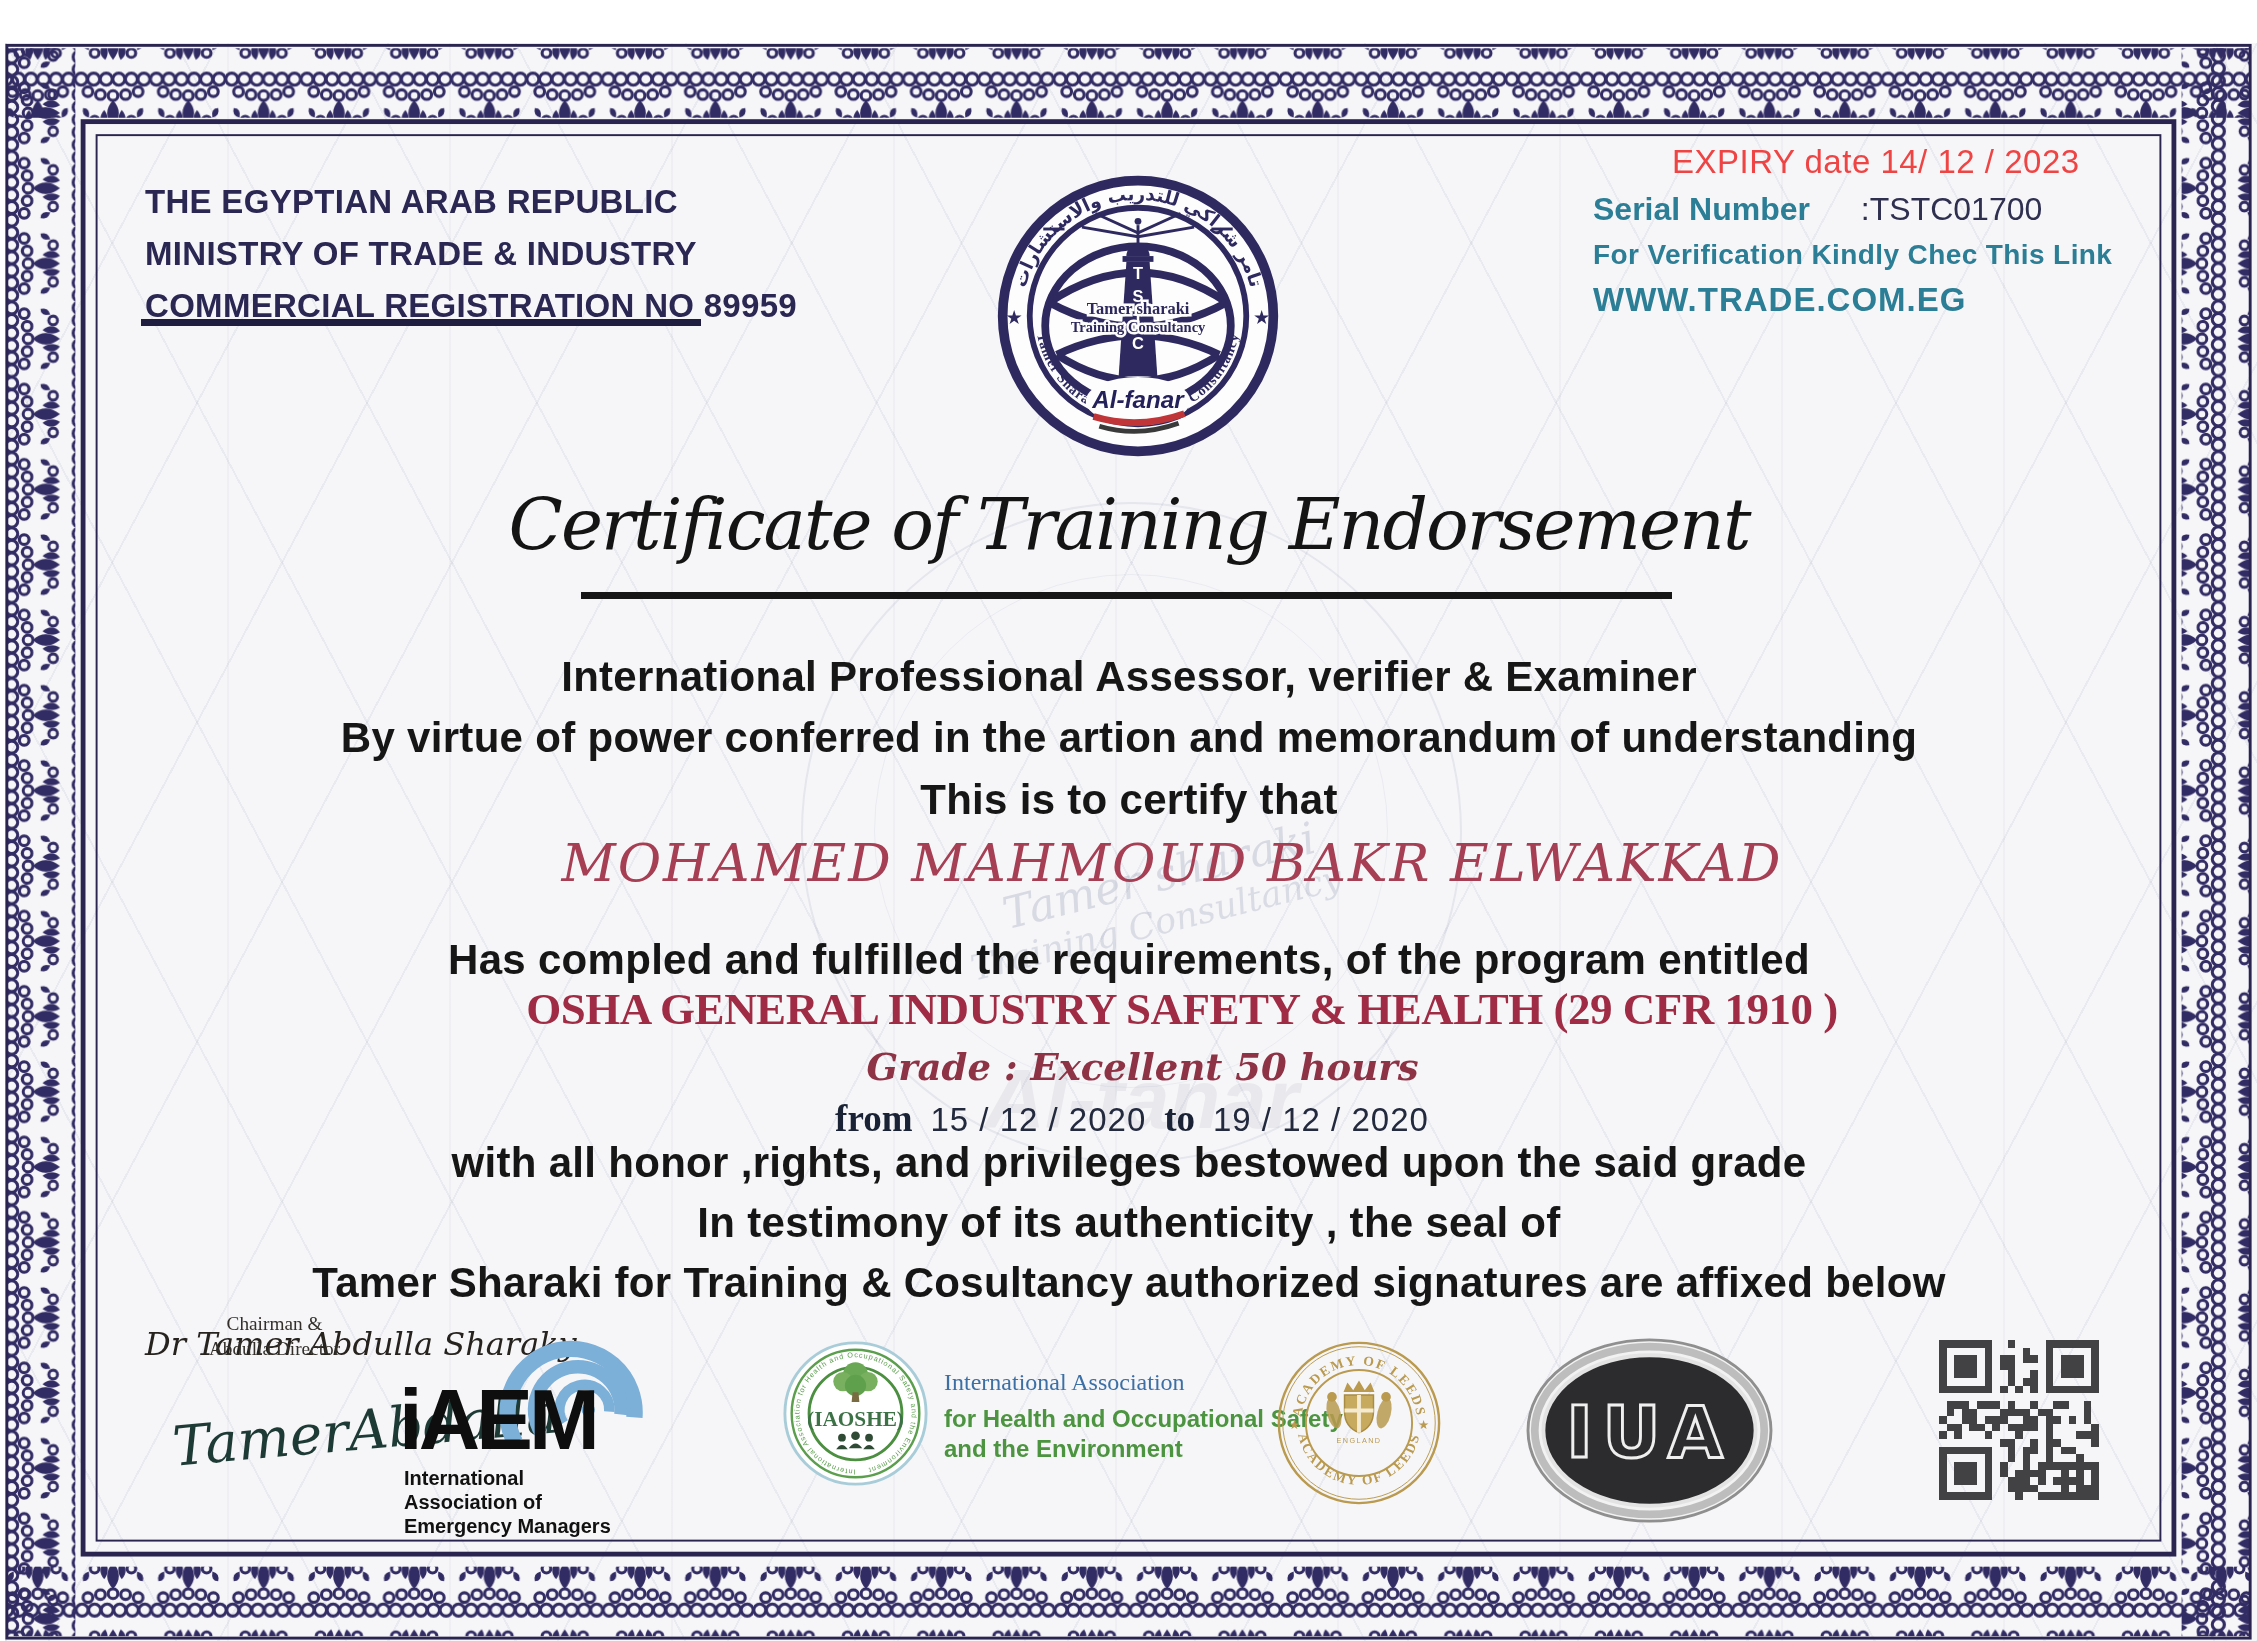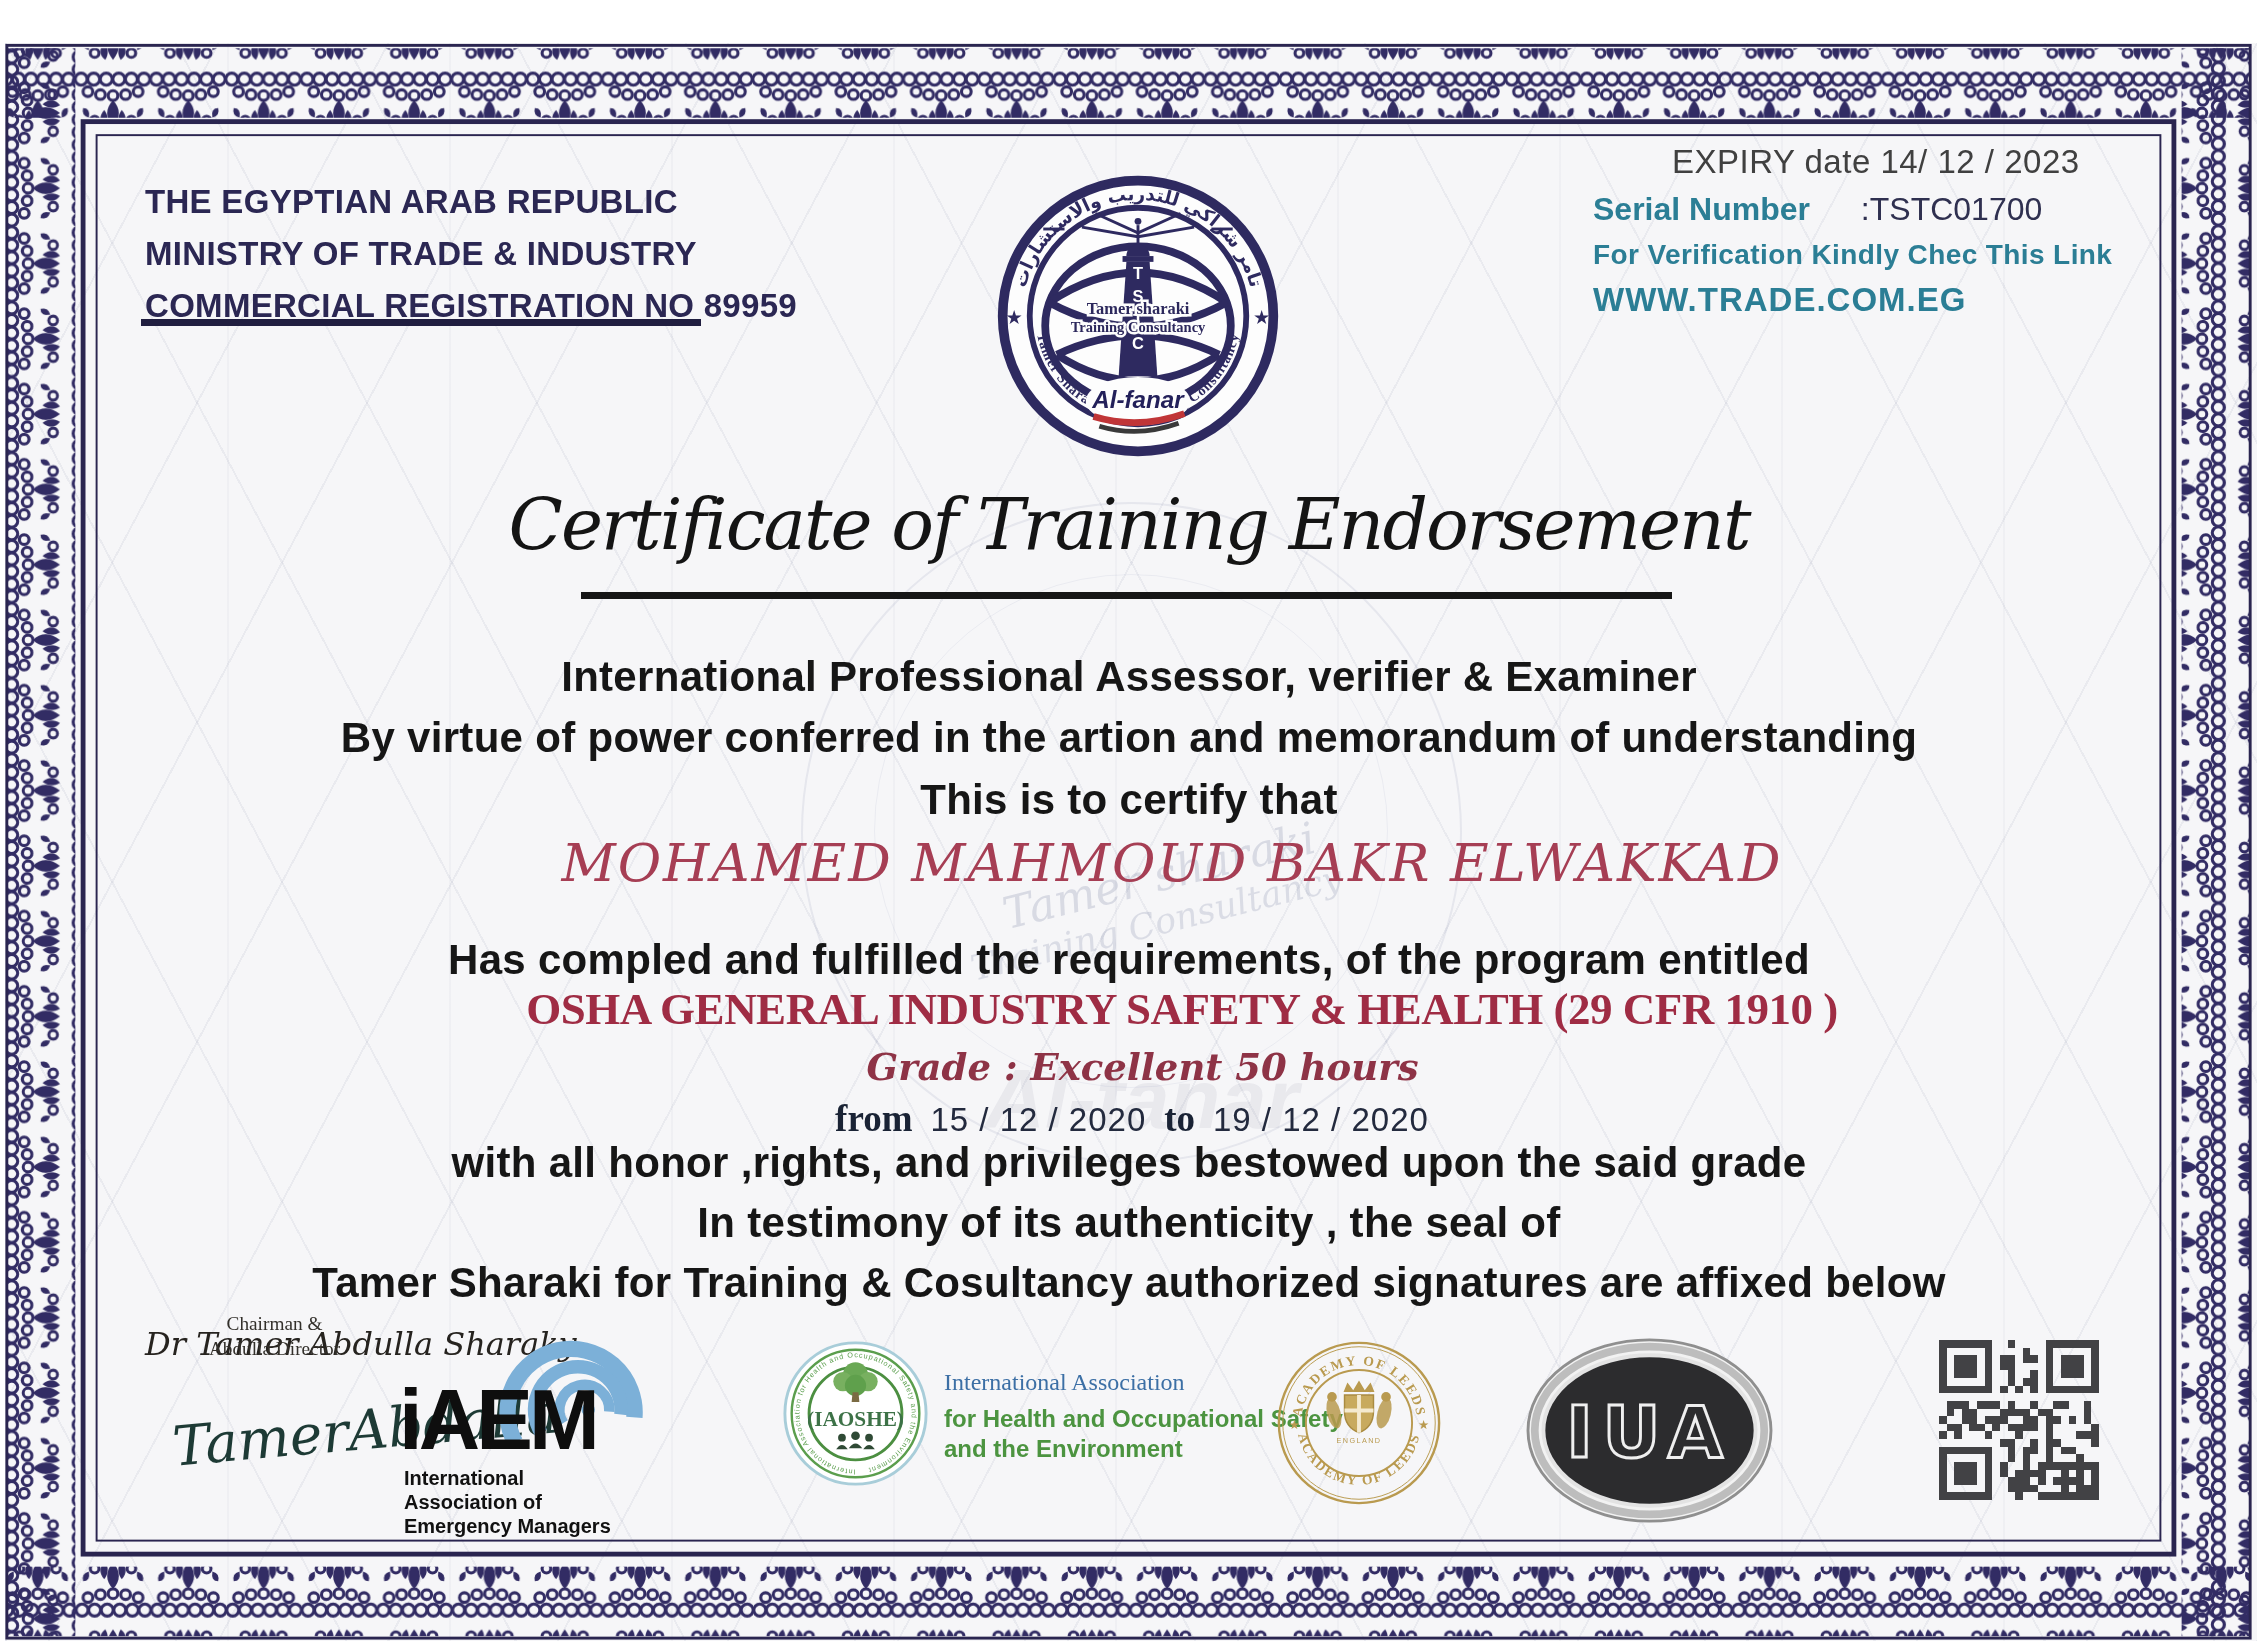--- a/index.html
+++ b/index.html
@@ -14,21 +14,21 @@
   .wm{position:absolute;z-index:2;pointer-events:none;}
   .wm-circle{border-radius:50%;}
   .border-svg{position:absolute;left:0;top:0;z-index:3;}
   .content{position:absolute;left:0;top:0;width:2257px;height:1641px;z-index:4;}
 
   .hdr-left{position:absolute;left:145px;top:176px;font-weight:bold;font-size:33px;
             line-height:52px;color:#2b2753;letter-spacing:0.3px;}
   .hdr-rule{position:absolute;left:141px;top:319px;width:560px;height:6.8px;background:#201e40;}
 
   .hdr-right{position:absolute;left:1593px;top:143px;width:637px;}
-  .expiry{font-size:33px;color:#404040;margin-left:79px;letter-spacing:0.5px;}
+  .expiry{font-size:33px;color:#ef4444;margin-left:79px;letter-spacing:0.5px;}
   .serial-row{margin-top:9.7px;font-size:32px;}
   .serial-label{color:#2b7e95;font-weight:bold;}
   .serial-value{color:#2f3050;margin-left:42px;}
   .verify{margin-top:11.6px;font-size:28px;font-weight:bold;color:#2b7e95;letter-spacing:0.4px;}
   .www{margin-top:9.7px;font-size:33px;font-weight:bold;color:#2b7e95;letter-spacing:1px;}
 
   .seal-wrap{position:absolute;left:993px;top:171px;width:290px;height:290px;}
 
   .cline{position:absolute;left:116px;width:2026px;text-align:center;}
   .title{top:483px;font-family:"DejaVu Serif",serif;font-style:italic;font-size:71px;

